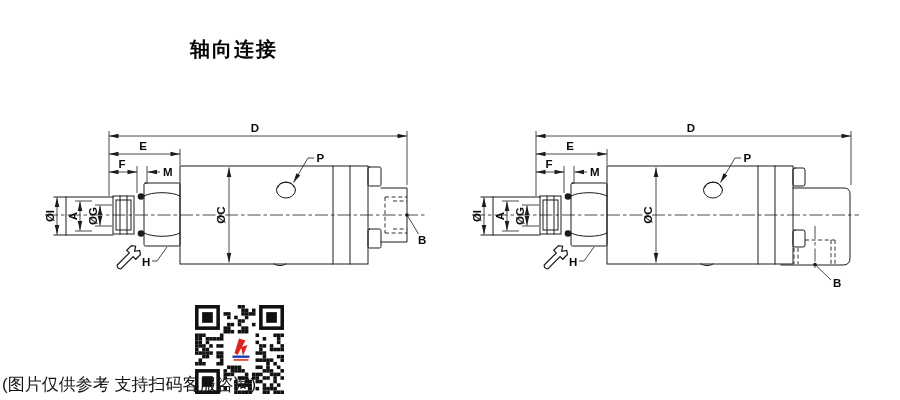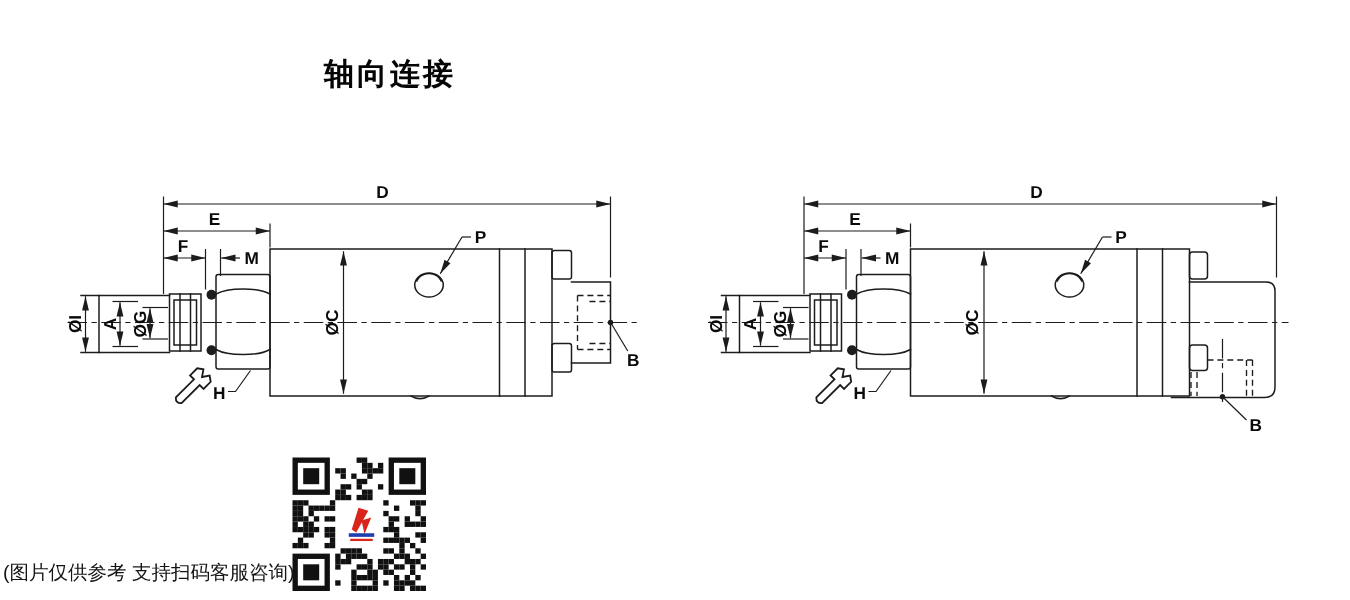--- a/index.html
+++ b/index.html
@@ -1,22 +1,22 @@
 <!DOCTYPE html>
 <html><head>
 <meta charset="utf-8">
 <style>
   html,body{margin:0;padding:0;background:#fff;}
   .stage{position:relative;width:900px;height:400px;background:#ffffff;overflow:hidden;
          font-family:"Liberation Sans",sans-serif;color:#111;}
-  .title{position:absolute;top:36px;width:140px;text-align:center;
+  .title{position:absolute;top:36px;width:140px;
          font-size:20px;font-weight:bold;letter-spacing:2px;color:#050505;}
   .title-left{left:190px;}
   .title-right{left:597px;}
-  .caption{position:absolute;left:2px;top:373px;font-size:13px;color:#141414;letter-spacing:0px;}
+  .caption{position:absolute;left:2px;top:373px;font-size:17px;color:#141414;letter-spacing:0px;}
   svg{position:absolute;overflow:visible;}
   .diag{top:100px;width:400px;height:200px;}
   .d1{left:40px;} .d2{left:467px;}
   .ln{stroke:#1c1c1c;stroke-width:1;fill:none;stroke-linecap:square;}
   .thin{stroke:#1c1c1c;stroke-width:0.8;fill:none;}
   .dash{stroke:#1c1c1c;stroke-width:0.9;fill:none;stroke-dasharray:4 2.6;}
   .cl{stroke:#1c1c1c;stroke-width:0.8;fill:none;stroke-dasharray:13 3 3.5 3;}
   .fil{fill:#1c1c1c;stroke:none;}
   .wh{fill:#fff;}
   text.dim{font-family:"Liberation Sans",sans-serif;font-size:11.5px;font-weight:bold;fill:#0a0a0a;}

